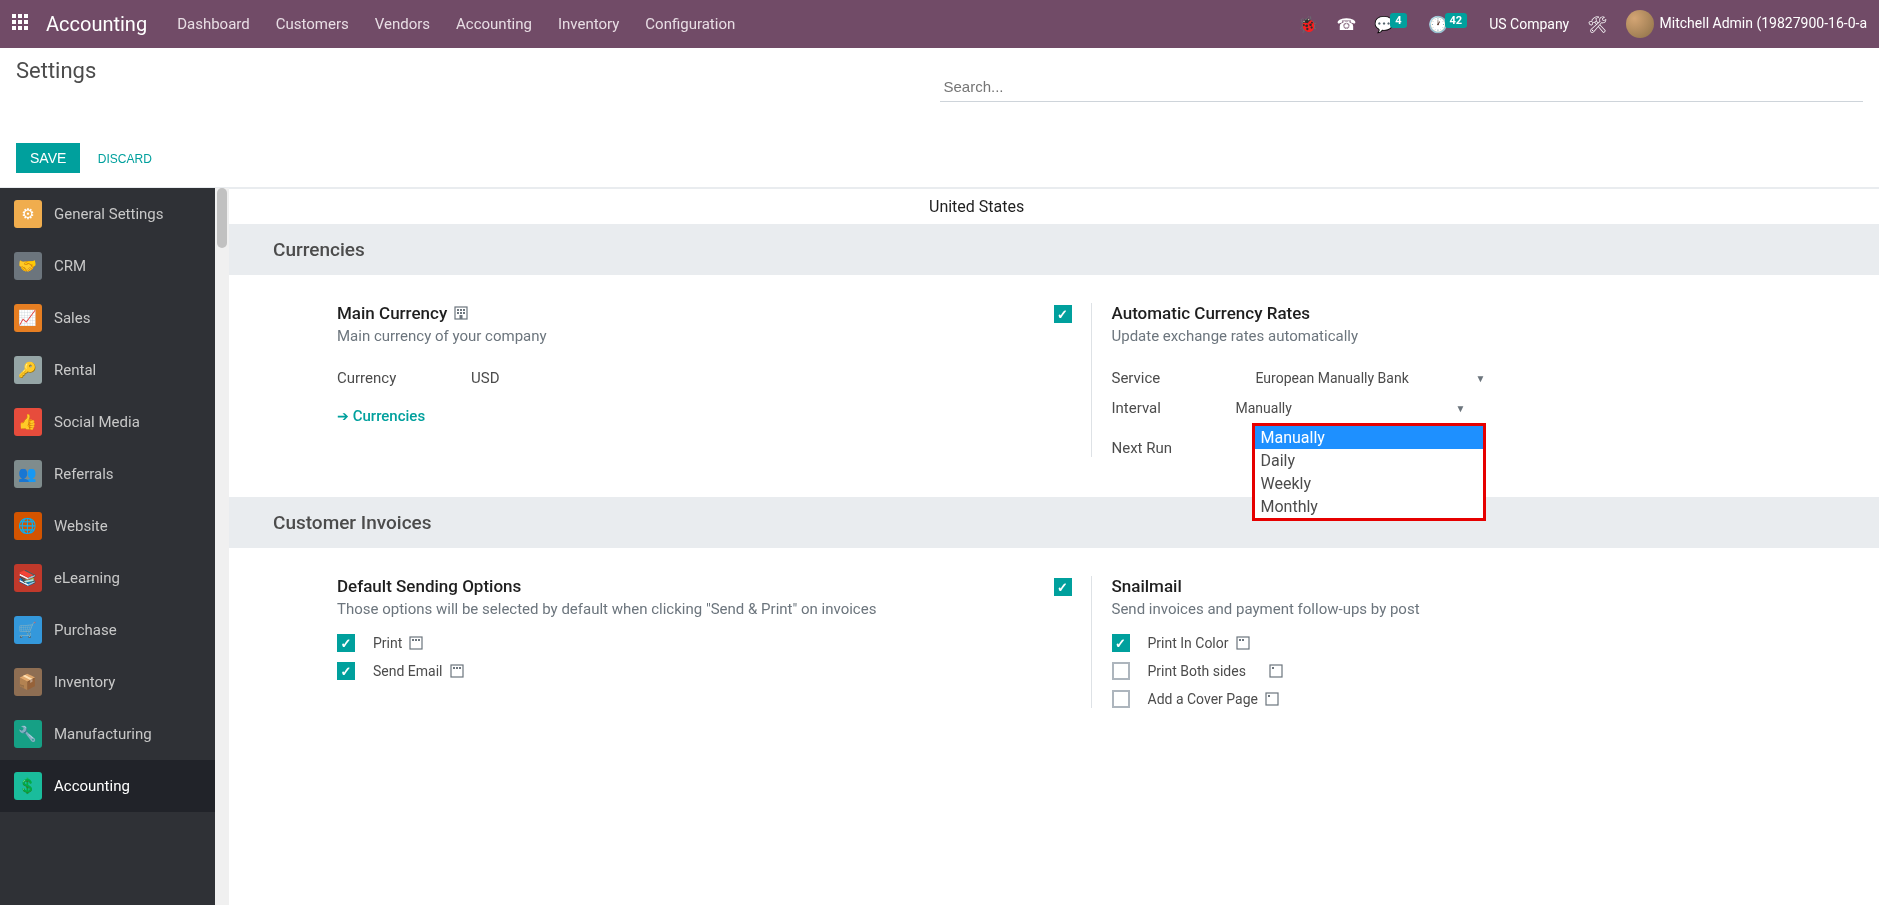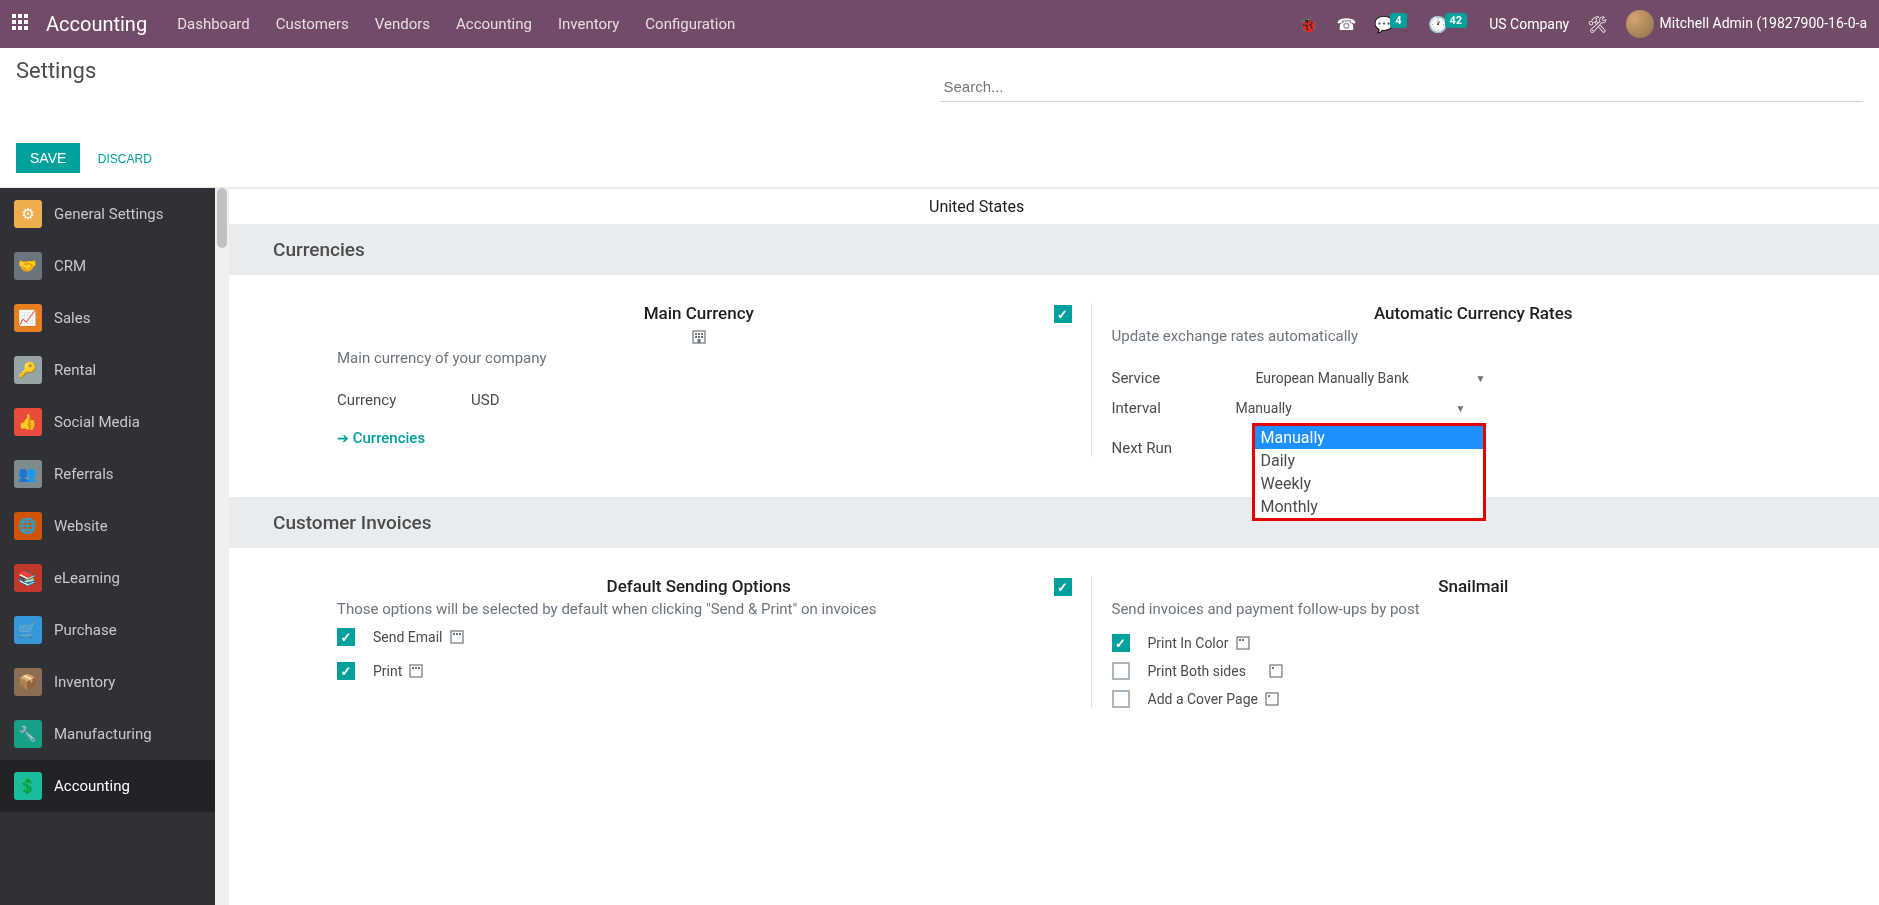--- a/index.html
+++ b/index.html
@@ -52,21 +52,21 @@
 
 .frag { padding: 8px 0 8px 700px; font-size: 16px; color: #1f1f1f; border-top: 1px solid #e9ecef; }
 
 .section-head { background: #e9ecef; padding: 14px 44px; font-size: 19px; font-weight: 500; color: #4c4c4c; }
 
 .section-body { display: flex; padding: 28px 44px 40px 44px; gap: 0; }
 .col { flex: 1; }
 .col-left { padding-right: 30px; }
 .col-right { border-left: 1px solid #dee2e6; padding-left: 20px; position: relative; }
 
-.setting-title { font-size: 17px; font-weight: 500; color: #1f1f1f; display: flex; align-items: center; gap: 6px; flex-direction: column; }
+.setting-title { font-size: 17px; font-weight: 500; color: #1f1f1f; display: flex; align-items: center; gap: 6px; }
 .setting-desc { color: #6c757d; font-size: 15px; margin-top: 4px; }
 
 .bldg-icon { display: inline-flex; width: 16px; height: 16px; }
 .bldg-icon svg { width: 16px; height: 16px; }
 
 .field-row { display: flex; margin-top: 24px; align-items: center; }
 .field-label { width: 134px; font-size: 15px; color: #4c4c4c; }
 .field-val { font-size: 15px; color: #4c4c4c; }
 
 .link-currencies { color: #00A09D; font-weight: 500; cursor: pointer; display: inline-flex; align-items: center; gap: 4px; margin-top: 20px; font-size: 15px; }
@@ -256,38 +256,38 @@
           <div class="field-label" style="width:144px;">Next Run</div>
         </div>
       </div>
     </div>
 
     <div class="section-head">Customer Invoices</div>
     <div class="section-body">
       <div class="col col-left" style="padding-left:64px;">
         <div class="setting-title">Default Sending Options</div>
         <div class="setting-desc">Those options will be selected by default when clicking "Send &amp; Print" on invoices</div>
+        <div class="inv-row">
+          <div class="chk checked"></div>
+          <span style="display:flex;align-items:center;gap:6px;">
+              <span>Print</span>
+              <span class="bldg-icon">
+                <svg viewBox="0 0 16 16">
+                  <rect x="2" y="2" width="12" height="12" fill="none" stroke="#6c757d" stroke-width="1.2"></rect>
+                  <rect x="4" y="4" width="2" height="2" fill="#6c757d"></rect>
+                  <rect x="7" y="4" width="2" height="2" fill="#6c757d"></rect>
+                  <rect x="10" y="4" width="2" height="2" fill="#6c757d"></rect>
+                </svg>
+              </span>
+            </span>
+        </div>
         <div class="inv-row" style="margin-top:10px;">
           <div class="chk checked"></div>
           <span style="display:flex;align-items:center;gap:6px;">
               <span>Send Email</span>
-              <span class="bldg-icon">
-                <svg viewBox="0 0 16 16">
-                  <rect x="2" y="2" width="12" height="12" fill="none" stroke="#6c757d" stroke-width="1.2"></rect>
-                  <rect x="4" y="4" width="2" height="2" fill="#6c757d"></rect>
-                  <rect x="7" y="4" width="2" height="2" fill="#6c757d"></rect>
-                  <rect x="10" y="4" width="2" height="2" fill="#6c757d"></rect>
-                </svg>
-              </span>
-            </span>
-        </div>
-        <div class="inv-row">
-          <div class="chk checked"></div>
-          <span style="display:flex;align-items:center;gap:6px;">
-              <span>Print</span>
               <span class="bldg-icon">
                 <svg viewBox="0 0 16 16">
                   <rect x="2" y="2" width="12" height="12" fill="none" stroke="#6c757d" stroke-width="1.2"></rect>
                   <rect x="4" y="4" width="2" height="2" fill="#6c757d"></rect>
                   <rect x="7" y="4" width="2" height="2" fill="#6c757d"></rect>
                   <rect x="10" y="4" width="2" height="2" fill="#6c757d"></rect>
                 </svg>
               </span>
             </span>
         </div>

